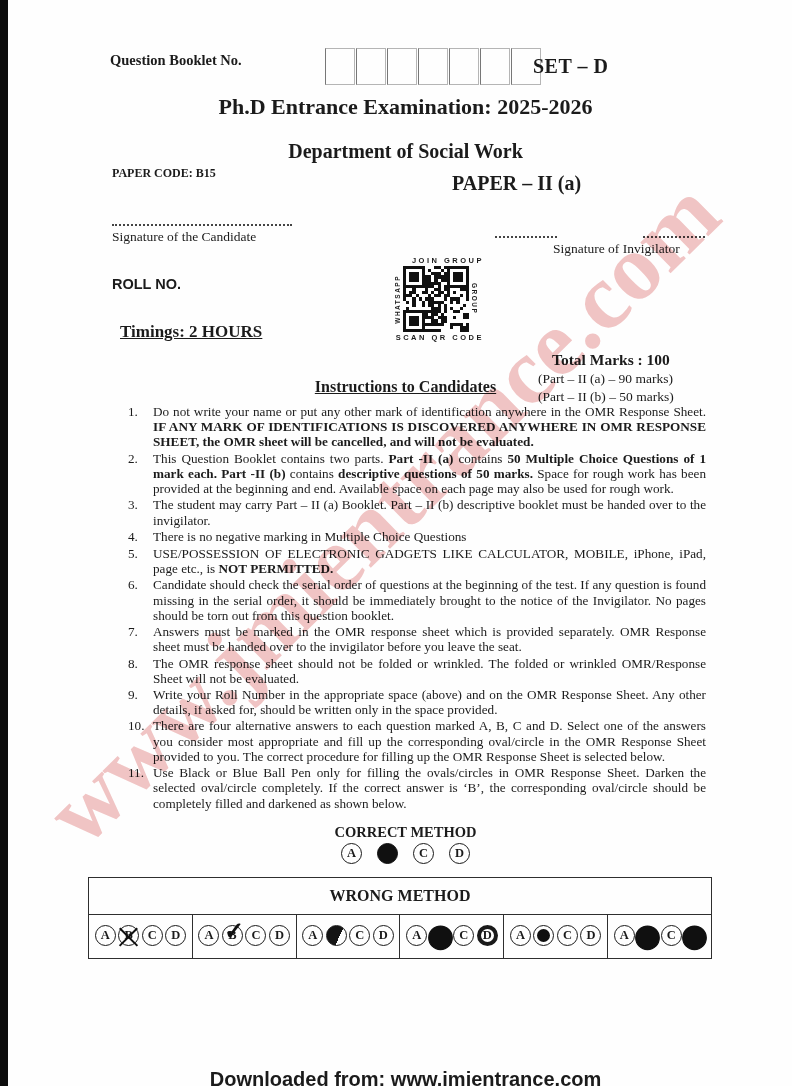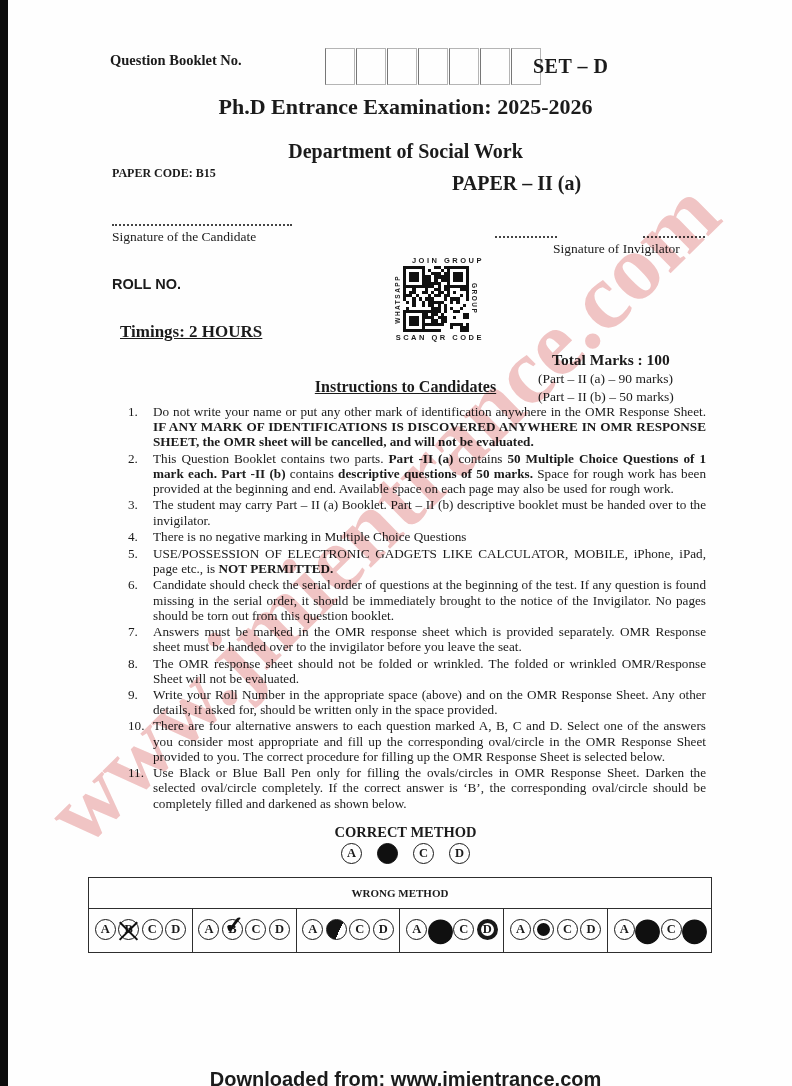--- a/index.html
+++ b/index.html
@@ -61,21 +61,21 @@
   .mark-half{background:linear-gradient(115deg,#141414 62%,transparent 62%);color:transparent;}
   .mark-x::before,.mark-x::after{content:"";position:absolute;left:-3px;right:-3px;top:50%;height:2.2px;background:#101010;}
   .mark-x::before{transform:rotate(45deg);} .mark-x::after{transform:rotate(-45deg);}
   .mark-tick::after{content:"\2713";position:absolute;left:1px;top:-9px;font-size:24px;font-weight:bold;color:#101010;}
   .mark-ring{border-width:4.5px;}
 
   .correct-label{position:absolute;left:0;top:824px;width:100%;text-align:center;font-weight:bold;font-size:14.5px;}
   .correct-bubbles{position:absolute;left:0;top:843px;width:100%;display:flex;justify-content:center;gap:15px;}
 
   .wrong-table{position:absolute;left:88px;top:877px;width:624px;border:1.6px solid #2e2e2e;box-sizing:border-box;}
-  .wrong-head{border-bottom:1.3px solid #2e2e2e;text-align:center;font-weight:bold;font-size:11px;padding:9px 0;}
+  .wrong-head{border-bottom:1.3px solid #2e2e2e;text-align:center;font-weight:bold;font-size:16px;padding:9px 0;}
   .wrong-row{display:flex;}
   .wrong-cell{flex:1;display:flex;justify-content:center;align-items:center;gap:2.5px;padding:10px 0 12px;}
   .wrong-cell + .wrong-cell{border-left:1.3px solid #2e2e2e;}
 
   .footer{position:absolute;left:0;top:1044px;width:100%;text-align:center;
           font-family:"Liberation Sans",sans-serif;font-weight:bold;font-size:20px;margin-top:24px;}
 
   .watermark{position:absolute;left:382px;top:512px;transform:translate(-50%,-50%) rotate(-44.5deg);
              font-family:"Liberation Serif",serif;font-weight:bold;font-size:94px;white-space:nowrap;
              color:#e5908f;opacity:.52;mix-blend-mode:multiply;pointer-events:none;z-index:5;}

